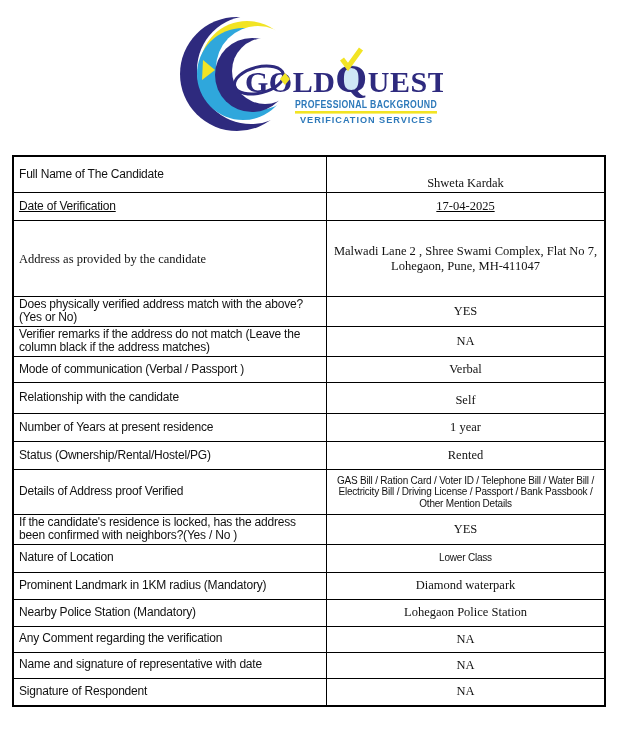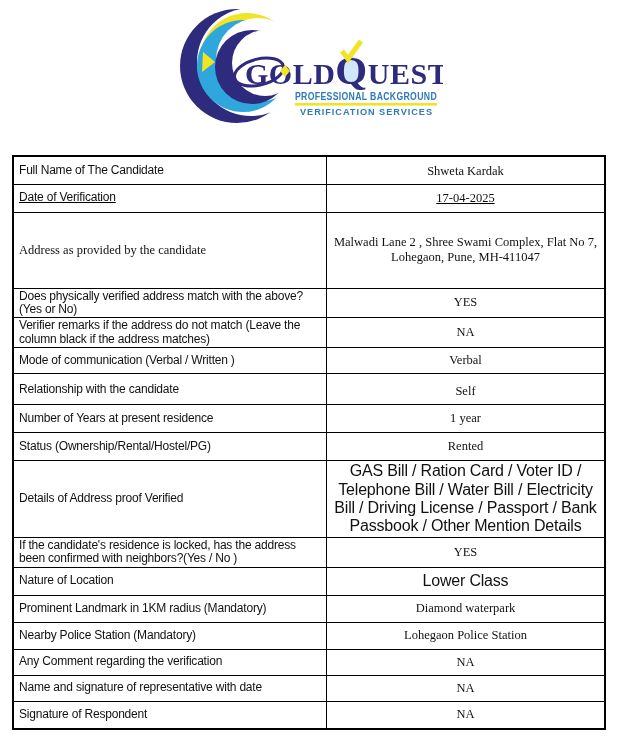--- a/index.html
+++ b/index.html
@@ -10,21 +10,21 @@
   }
   .page {
     position: relative;
     width: 618px;
     height: 752px;
     background: #ffffff;
     overflow: hidden;
   }
   .logo-wrap {
     position: absolute;
-    top: 4px;
+    top: 12px;
     left: 50%;
     transform: translateX(-50%);
   }
   .form-table {
     position: absolute;
     left: 12px;
     top: 155px;
     width: 594px;
     border-collapse: collapse;
     table-layout: fixed;
@@ -53,25 +53,25 @@
     vertical-align: middle;
   }
   td.label-serif {
     font-family: "Liberation Serif", serif;
     font-size: 12.5px;
     letter-spacing: 0;
     margin-top: 43px;
   }
   td.value-sans {
     font-family: "Liberation Sans", sans-serif;
-    font-size: 16px;
+    font-size: 10px;
     letter-spacing: -0.2px;
     line-height: 1.15;
   }
-  td.v-top { vertical-align: top; padding-top: 7px; }
+  td.v-top { vertical-align: top; padding-top: 19px; }
   td.v-bottom { vertical-align: bottom; padding-bottom: 5px; }
 </style>
 </head>
 <body>
 
 <div class="page">
 
   <div class="logo-wrap">
     <svg width="268" height="130" viewBox="0 0 268 130" xmlns="http://www.w3.org/2000/svg">
 
@@ -122,21 +122,21 @@
         </tr>
         <tr style="height: 26px;">
           <td class="cell-label">Does physically verified address match with the above? (Yes or No)</td>
           <td class="cell-value">YES</td>
         </tr>
         <tr style="height: 29px;">
           <td class="cell-label">Verifier remarks if the address do not match (Leave the column black if the address matches)</td>
           <td class="cell-value">NA</td>
         </tr>
         <tr style="height: 26px;">
-          <td class="cell-label">Mode of communication (Verbal / Written )</td>
+          <td class="cell-label">Mode of communication (Verbal / Passport )</td>
           <td class="cell-value">Verbal</td>
         </tr>
         <tr style="height: 31px;">
           <td class="cell-label">Relationship with the candidate</td>
           <td class="cell-value v-bottom">Self</td>
         </tr>
         <tr style="height: 28px;">
           <td class="cell-label">Number of Years at present residence</td>
           <td class="cell-value">1 year</td>
         </tr>

